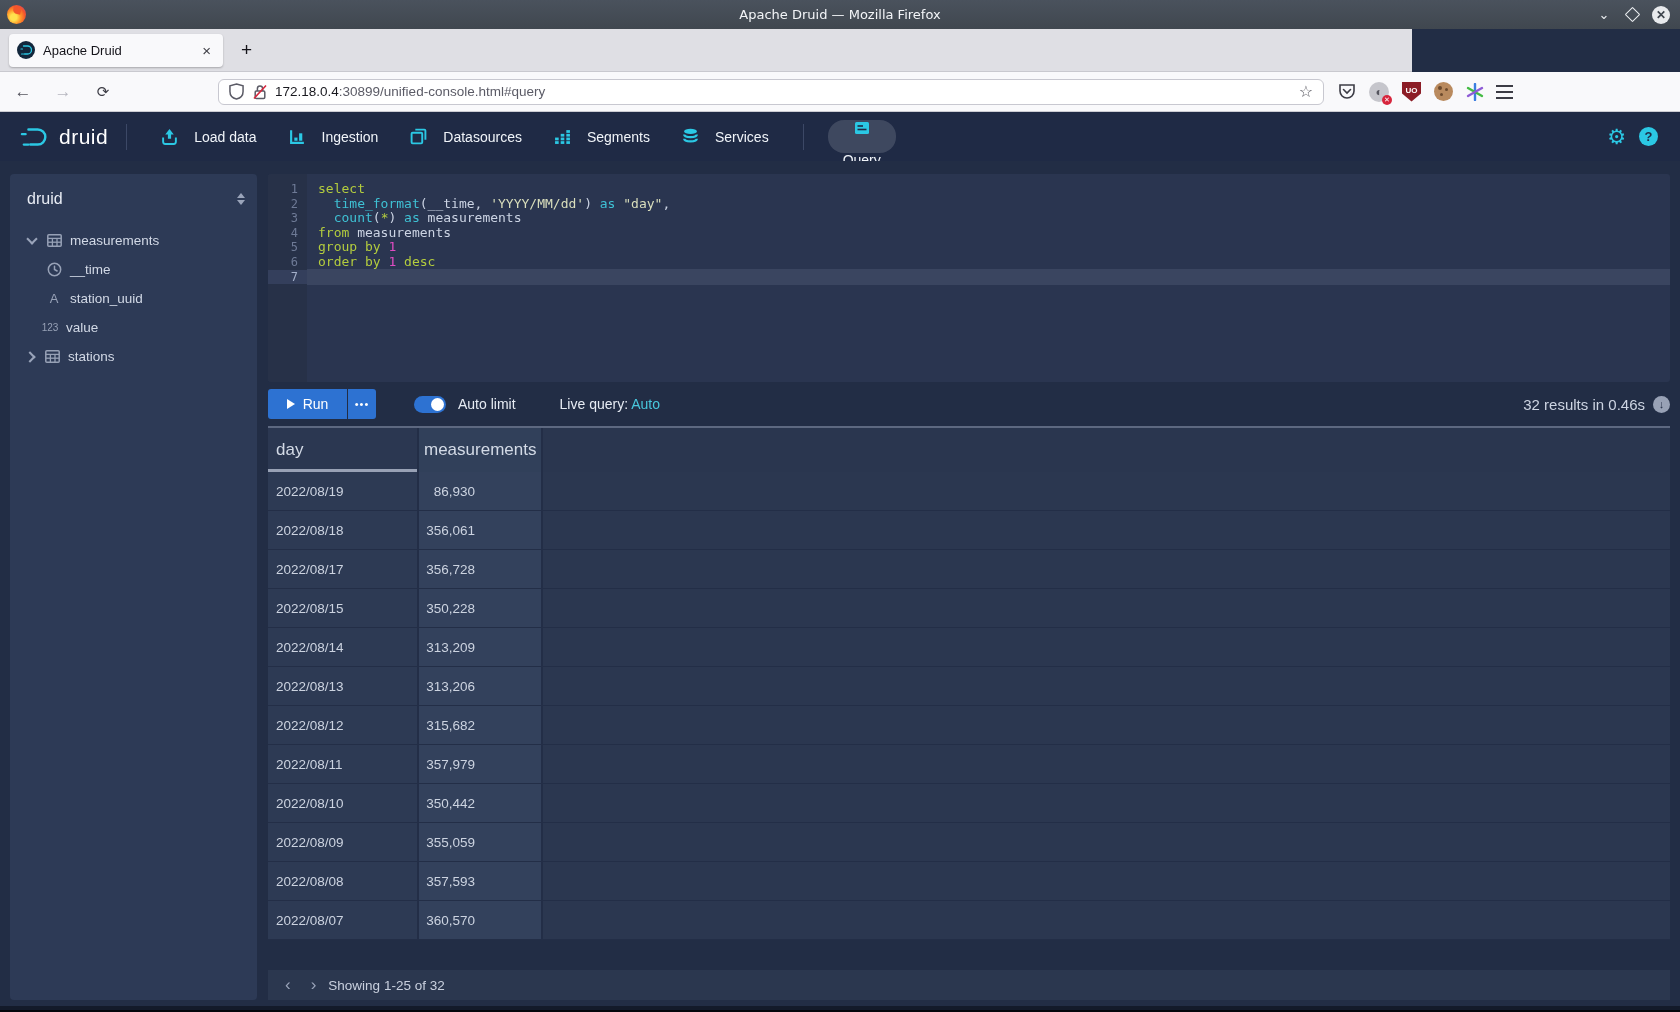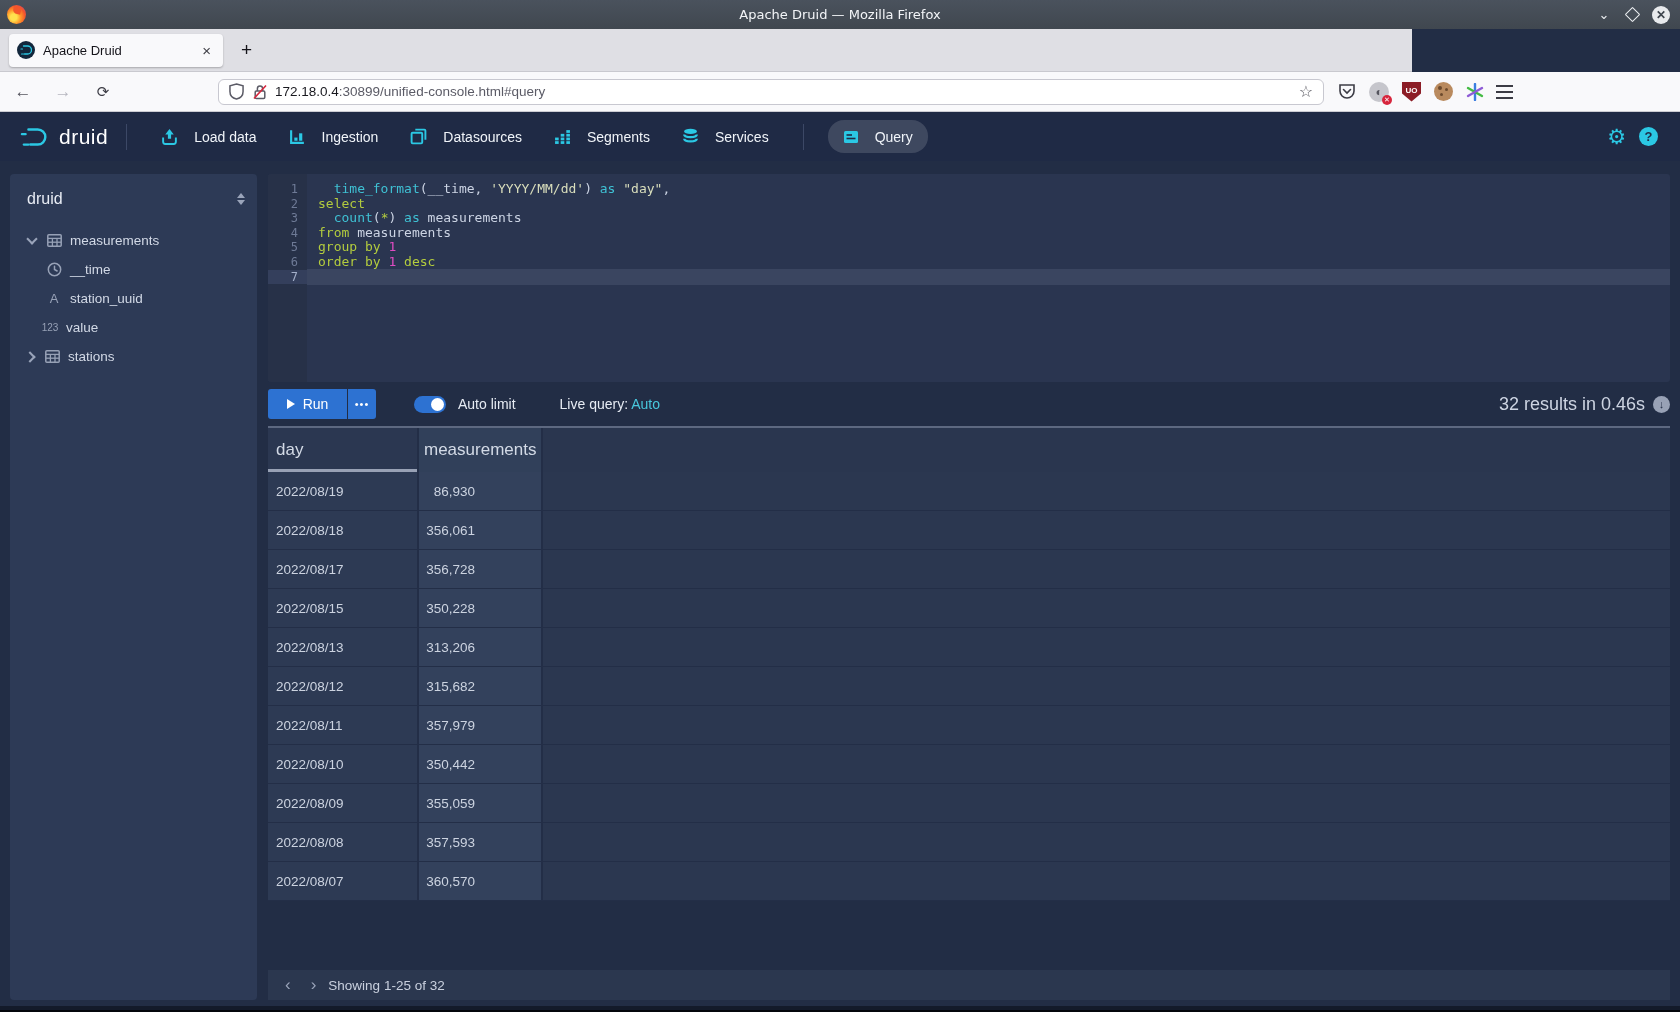--- a/index.html
+++ b/index.html
@@ -51,21 +51,21 @@
   .hamb { display:flex; flex-direction:column; gap:4px; margin-left:12px; }
   .hamb i { width:17px; height:2px; background:#3c3c45; }
 
   
   .dnav { left:0; top:112px; width:1680px; height:49px; background:#1f2a45; display:flex; align-items:center; color:#f0f4f9; }
   .brand { display:flex; align-items:center; margin-left:20px; }
   .brand-text { font-size:21px; color:#fff; margin-left:9px; letter-spacing:.5px; }
   .vsep { width:1px; height:26px; background:#3c4866; margin:0 18px; }
   .dnav-item { display:flex; align-items:center; gap:16px; font-size:14px; padding:0 16px; height:49px; }
   .dnav-item svg { flex:0 0 auto; }
-  .query-pill { background:rgba(255,255,255,.14); border-radius:16px; height:33px; padding:0 15px; margin-left:6px;}
+  .query-pill { background:rgba(255,255,255,.14); border-radius:16px; height:33px; padding:0 15px; margin-left:6px;flex-direction:column;}
   .dnav-right { margin-left:auto; display:flex; align-items:center; gap:13px; padding-right:22px; }
   .gear { color:#2bc8e4; font-size:21px; }
   .help { width:19px; height:19px; border-radius:50%; background:#2bc8e4; color:#1f2a45; font-weight:bold; font-size:13px; display:flex; align-items:center; justify-content:center;}
 
   
   .content { left:0; top:161px; width:1680px; height:851px; background:#222d45; }
   .bottom-strip1 { left:0; top:1006px; width:1680px; height:4px; background:#131a2a; }
   .bottom-strip2 { left:0; top:1010px; width:1680px; height:2px; background:#04060c; }
 
   
@@ -106,21 +106,21 @@
   .runbar { height:44px; display:flex; align-items:center; position:relative; }
   .runbtn { width:79px; height:30px; background:#2d72d2; border-radius:3px 0 0 3px; display:flex; align-items:center; justify-content:center; gap:8px; color:#fff; font-size:14px; }
   .play { width:0; height:0; border-left:8px solid #fff; border-top:5px solid transparent; border-bottom:5px solid transparent; }
   .morebtn { width:28px; height:30px; background:#2d72d2; border-radius:0 3px 3px 0; margin-left:1px; color:#fff; font-size:11px; letter-spacing:1px; display:flex; align-items:center; justify-content:center; }
   .switch { width:32px; height:17px; border-radius:9px; background:#2d72d2; margin-left:38px; position:relative; }
   .switch .knob { position:absolute; right:2px; top:2px; width:13px; height:13px; border-radius:50%; background:#fff; }
   .runlabel { color:#e6ebf3; font-size:14px; margin-left:12px; }
   .livequery { color:#e6ebf3; font-size:14px; margin-left:44px; }
   .lq-value { color:#48c7dc; }
   .run-right { position:absolute; right:0; display:flex; align-items:center; gap:8px; }
-  .results-status { color:#cdd4e2; font-size:18px; }
+  .results-status { color:#cdd4e2; font-size:15px; }
   .dl-icon { width:17px; height:17px; border-radius:50%; background:#98a1b5; color:#222d45; font-size:11px; font-weight:bold; display:flex; align-items:center; justify-content:center; }
 
   
   .tablewrap { width:1402px; height:544px; border-top:2px solid #5d6880; overflow:hidden; position:relative; }
   .thead { display:flex; height:44px; background:#2a364f; }
   .th { display:flex; align-items:center; font-size:17px; color:#d3dae6;text-align:center; }
   .th-day { width:151px; background:#2b3751; padding-left:8px; box-shadow:inset 0 -3px 0 #98a1b5; border-right:2px solid #232e47; }
   .th-meas { width:124px; background:#31405a; padding-left:5px; border-right:2px solid #232e47; }
   .trow { display:flex; height:39px; border-bottom:1px solid #232e47; background:#2b3750; }
   .td { display:flex; align-items:center; font-size:13.5px; color:#ccd3e0; }
@@ -357,22 +357,22 @@
           <div class="lnum">2</div>
           <div class="lnum">3</div>
           <div class="lnum">4</div>
           <div class="lnum">5</div>
           <div class="lnum">6</div>
           <div class="lnum g-active">7</div>
         </div>
       </div>
       <div class="codearea">
         <div class="code-pad">
+          <div class="cline"><span class="kw">select</span></div>
           <div class="cline"><span class="pl">  </span><span class="fn">time_format</span><span class="pl">(__time, </span><span class="str">'YYYY/MM/dd'</span><span class="pl">) </span><span class="fn">as</span><span class="pl"> </span><span class="str">"day"</span><span class="pl">,</span></div>
-          <div class="cline"><span class="kw">select</span></div>
           <div class="cline"><span class="pl">  </span><span class="fn">count</span><span class="pl">(</span><span class="kw">*</span><span class="pl">) </span><span class="fn">as</span><span class="pl"> measurements</span></div>
           <div class="cline"><span class="kw">from</span><span class="pl"> measurements</span></div>
           <div class="cline"><span class="kw">group by</span><span class="pl"> </span><span class="num-t">1</span></div>
           <div class="cline"><span class="kw">order by</span><span class="pl"> </span><span class="num-t">1</span><span class="pl"> </span><span class="kw">desc</span></div>
           <div class="cline"></div>
         </div>
       </div>
     </div>
 
     <div class="runbar">
@@ -415,20 +415,26 @@
             <span class="numcell">356,728</span>
           </div>
         </div>
       <div class="trow">
           <div class="td td-day">2022/08/15</div>
           <div class="td td-meas">
             <span class="numcell">350,228</span>
           </div>
         </div>
       <div class="trow">
+          <div class="td td-day">2022/08/14</div>
+          <div class="td td-meas">
+            <span class="numcell">313,209</span>
+          </div>
+        </div>
+      <div class="trow">
           <div class="td td-day">2022/08/13</div>
           <div class="td td-meas">
             <span class="numcell">313,206</span>
           </div>
         </div>
       <div class="trow">
           <div class="td td-day">2022/08/12</div>
           <div class="td td-meas">
             <span class="numcell">315,682</span>
           </div>

